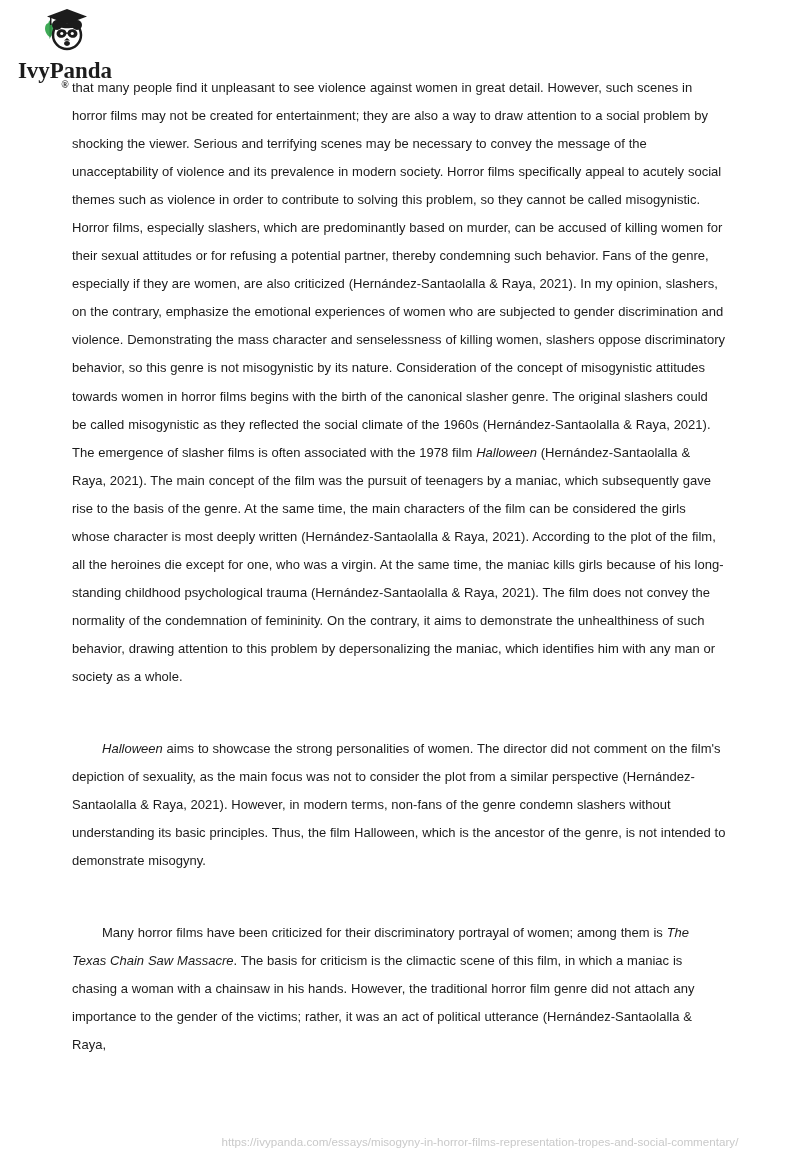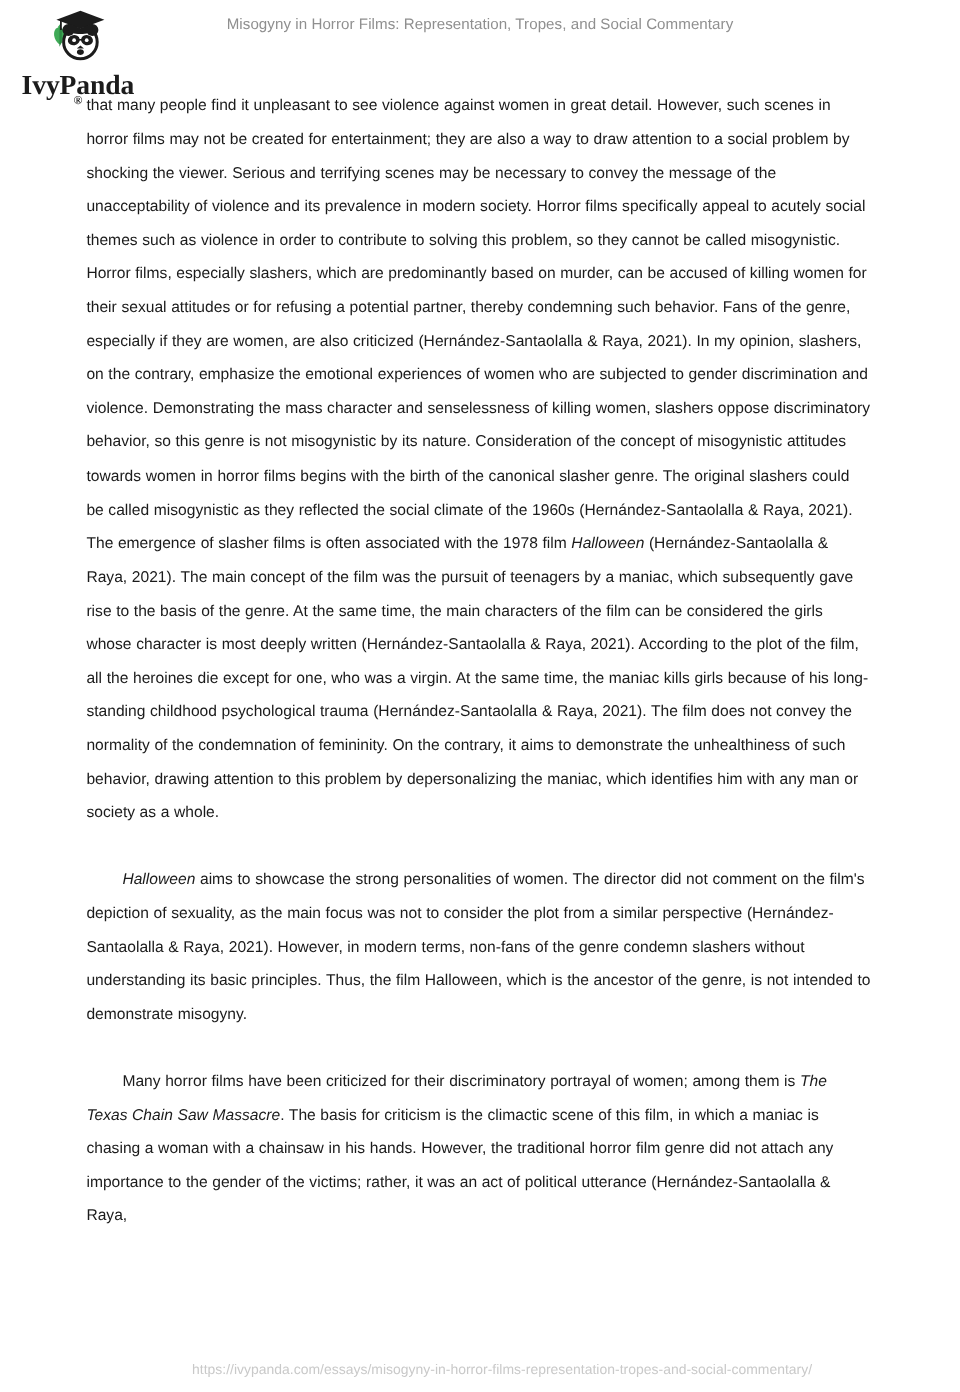--- a/index.html
+++ b/index.html
@@ -71,35 +71,36 @@
   .para {
     margin: 0;
     font-size: 13px;
     line-height: 28.05px;
     color: #1b1b1b;
     text-align: left;
     letter-spacing: 0.01px;
     word-spacing: 0.2px;
   }
   .para + .para {
-    margin-top: 28px;
+    margin-top: 44px;
   }
   .para.indent {
     text-indent: 30px;
   }
   .para i {
     font-style: italic;
   }
 
   
   .page-footer {
     position: absolute;
     left: 0;
     top: 1132px;
     width: 800px;
+    text-align: center;
   }
   .footer-url {
     display: inline-block;
     padding-left: 160px;
     font-size: 11.6px;
     color: #c9c9c9;
     letter-spacing: 0.02px;
     white-space: nowrap;
     text-decoration: none;
   }
@@ -134,21 +135,20 @@
 
         <path d="M50 4 L90 19 L50 34 L10 19 Z" fill="#1c1c1c"></path>
         <path d="M30 25 L30 38 C30 44 70 44 70 38 L70 25 L50 33 Z" fill="#1c1c1c"></path>
         <rect x="16" y="20" width="3" height="16" fill="#1c1c1c"></rect>
       </svg>
     </span>
     <span class="brand-word">IvyPanda</span>
       <sup class="brand-word" style="font-size:10px;top:-8px;">®</sup>
   </div>
 
-  <div class="running-title">Misogyny in Horror Films: Representation, Tropes, and Social Commentary</div>
 </div>
 
 <div class="page-body">
   <p class="para">that many people find it unpleasant to see violence against women in great detail. However, such scenes in horror films may not be created for entertainment; they are also a way to draw attention to a social problem by shocking the viewer. Serious and terrifying scenes may be necessary to convey the message of the unacceptability of violence and its prevalence in modern society. Horror films specifically appeal to acutely social themes such as violence in order to contribute to solving this problem, so they cannot be called misogynistic. Horror films, especially slashers, which are predominantly based on murder, can be accused of killing women for their sexual attitudes or for refusing a potential partner, thereby condemning such behavior. Fans of the genre, especially if they are women, are also criticized (Hernández-Santaolalla &amp; Raya, 2021). In my opinion, slashers, on the contrary, emphasize the emotional experiences of women who are subjected to gender discrimination and violence. Demonstrating the mass character and senselessness of killing women, slashers oppose discriminatory behavior, so this genre is not misogynistic by its nature. Consideration of the concept of misogynistic attitudes towards women in horror films begins with the birth of the canonical slasher genre. The original slashers could be called misogynistic as they reflected the social climate of the 1960s (Hernández-Santaolalla &amp; Raya, 2021). The emergence of slasher films is often associated with the 1978 film <i>Halloween</i> (Hernández-Santaolalla &amp; Raya, 2021). The main concept of the film was the pursuit of teenagers by a maniac, which subsequently gave rise to the basis of the genre. At the same time, the main characters of the film can be considered the girls whose character is most deeply written (Hernández-Santaolalla &amp; Raya, 2021). According to the plot of the film, all the heroines die except for one, who was a virgin. At the same time, the maniac kills girls because of his long-standing childhood psychological trauma (Hernández-Santaolalla &amp; Raya, 2021). The film does not convey the normality of the condemnation of femininity. On the contrary, it aims to demonstrate the unhealthiness of such behavior, drawing attention to this problem by depersonalizing the maniac, which identifies him with any man or society as a whole.</p>
   <p class="para indent"><i>Halloween</i> aims to showcase the strong personalities of women. The director did not comment on the film's depiction of sexuality, as the main focus was not to consider the plot from a similar perspective (Hernández-Santaolalla &amp; Raya, 2021). However, in modern terms, non-fans of the genre condemn slashers without understanding its basic principles. Thus, the film Halloween, which is the ancestor of the genre, is not intended to demonstrate misogyny.</p>
   <p class="para indent">Many horror films have been criticized for their discriminatory portrayal of women; among them is <i>The Texas Chain Saw Massacre</i>. The basis for criticism is the climactic scene of this film, in which a maniac is chasing a woman with a chainsaw in his hands. However, the traditional horror film genre did not attach any importance to the gender of the victims; rather, it was an act of political utterance (Hernández-Santaolalla &amp; Raya,</p>
 </div>
 
 <div class="page-footer">
   <span class="footer-url">https://ivypanda.com/essays/misogyny-in-horror-films-representation-tropes-and-social-commentary/</span>

